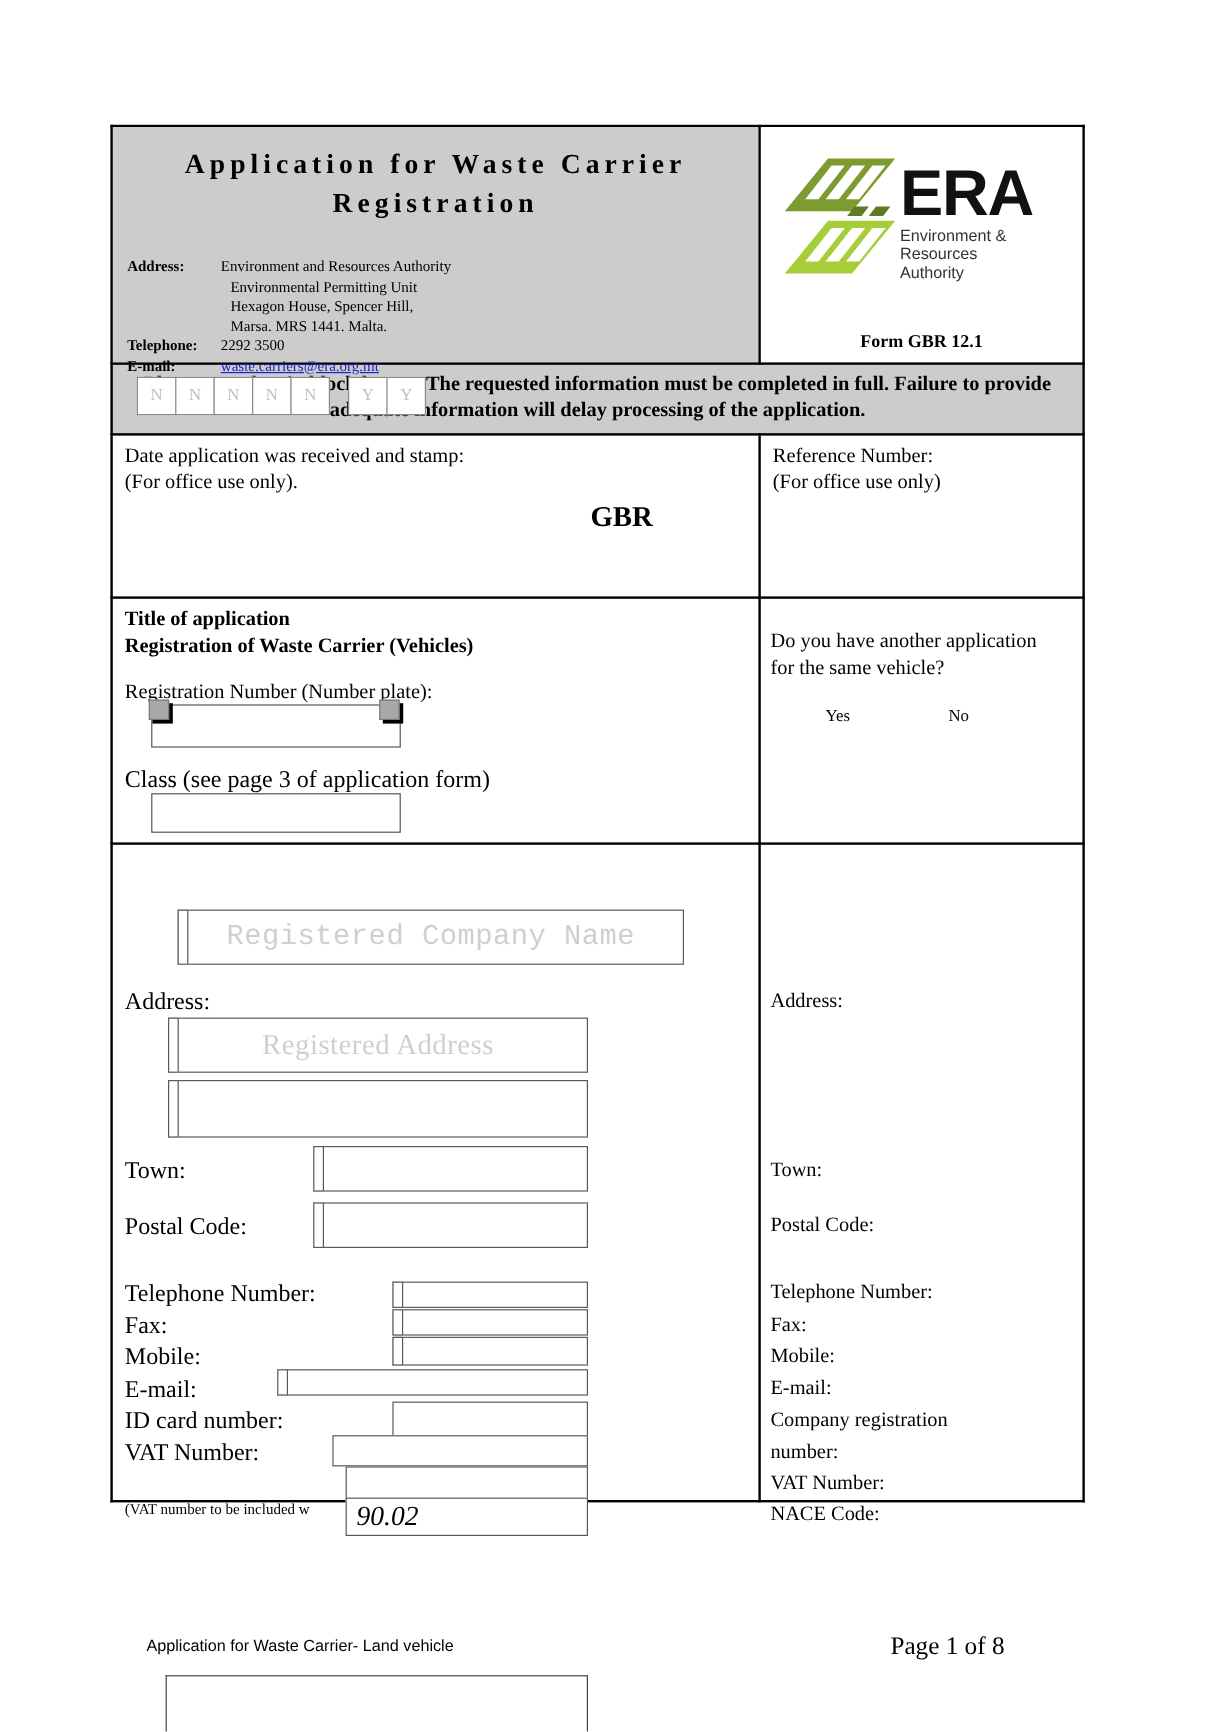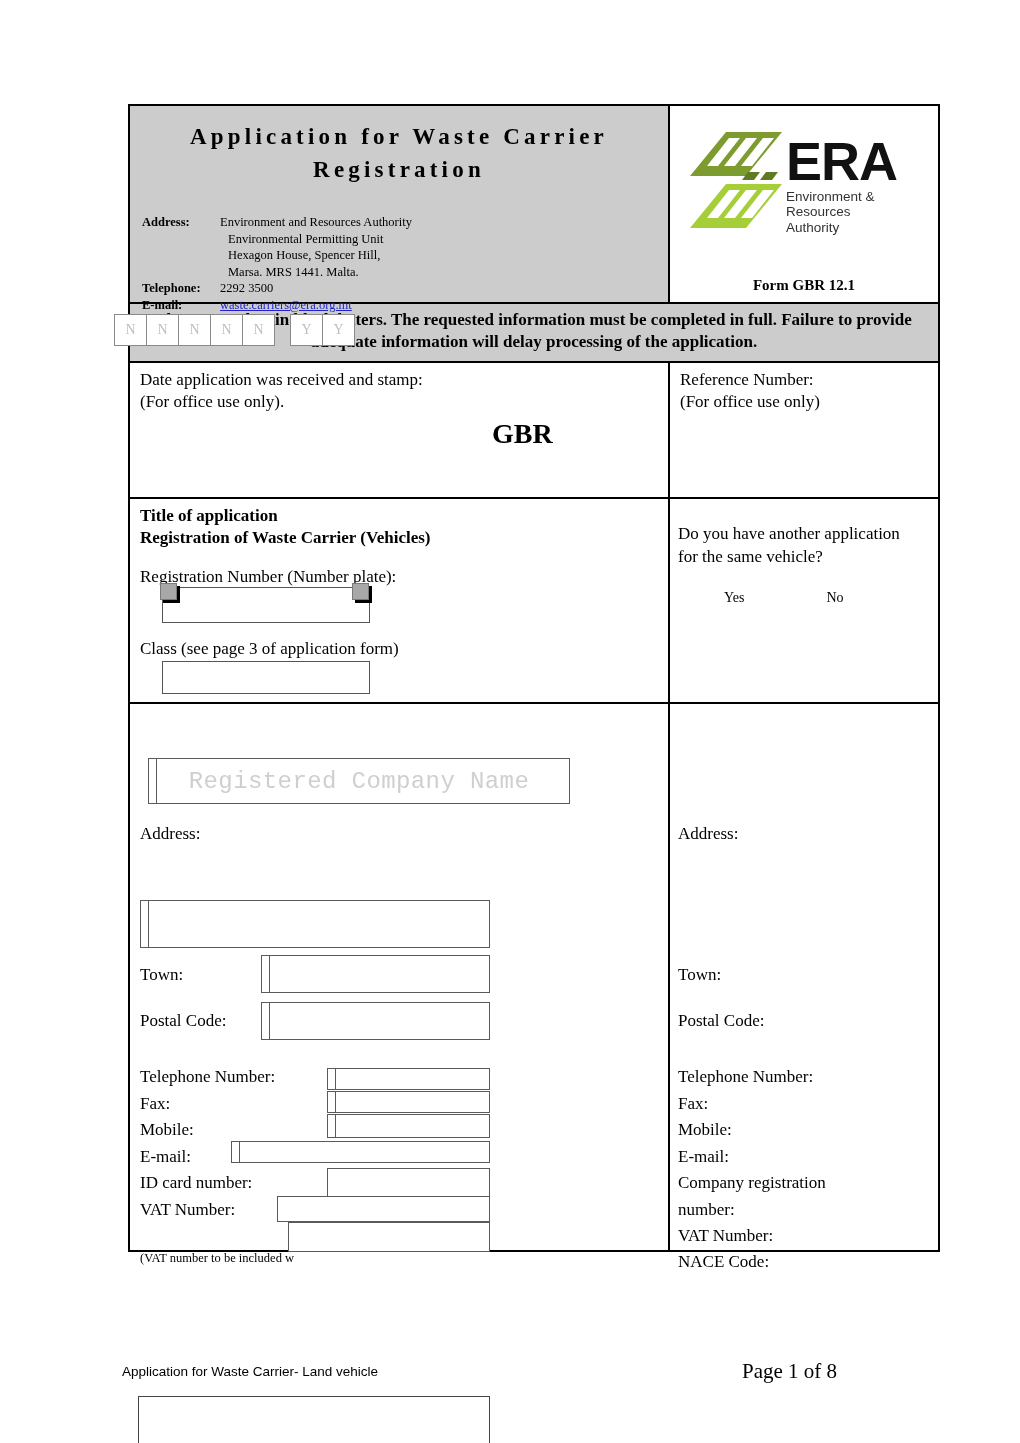--- a/index.html
+++ b/index.html
@@ -21,21 +21,20 @@
     width: 1020px; height: 1443px;
   }
 
   
   .form-table {
     position: absolute;
     left: 92px; top: 104px;
     width: 806px;
     border-collapse: collapse;
     table-layout: fixed;
-    margin-left: 36px;
   }
   .form-table td {
     border: 2px solid #000;
     vertical-align: top;
     padding: 0;
   }
 
   .gray { background: #cccccc; }
 
   
@@ -160,21 +159,21 @@
   
   .sec-hdr {
     font-weight: bold; font-size: 16px; line-height: 1.4;
     padding: 4px 8px 5px 8px;
   }
   .sec-left { width: 386px; }
 
   
   .body-left { width: 386px; height: 546px; position: relative; }
   .body-right { position: relative; }
-  .lbl { font-size: 17px; position: absolute; left: 10px; white-space: nowrap; }
+  .lbl { font-size: 20px; position: absolute; left: 10px; white-space: nowrap; }
   .lbl-r { font-size: 17px; position: absolute; left: 8px; white-space: nowrap; }
   .note-sm { font-size: 12.5px; position: absolute; left: 10px; white-space: nowrap; }
 
   
   .fbox {
     position: absolute;
     background: #fff;
     border: 1px solid #5a5a5a;
     box-sizing: border-box;
     height: 36px;
@@ -360,27 +359,31 @@
     <div class="nbox dark">N</div>
     <div class="nbox dark">N</div>
     <div class="nbox dark">N</div>
     <div class="nbox">N</div>
     <div class="ybox-group">
       <div class="nbox">Y</div>
       <div class="nbox">Y</div>
     </div>
   </div>
 
-  <div style="position:absolute;left:492px;top:418px;font-size:28px;font-weight:bold;">GBR</div>
+  <div style="position:absolute;left:492px;top:418px;font-size:24px;font-weight:bold;">GBR</div>
 
   <div class="fbox" style="left:148px;top:758px;width:422px;height:46px;font-family:Liberation Mono, monospace;">
     <div class="tab" style="height:46px;"></div>
     <div class="ph">Registered Company Name</div>
   </div>
 
+  <div class="fbox" style="left:140px;top:848px;width:350px;height:46px;">
+    <div class="tab" style="height:46px;"></div>
+    <div class="ph">Registered Address</div>
+  </div>
 
   <div class="fbox" style="left:140px;top:900px;width:350px;height:48px;">
     <div class="tab" style="height:48px;"></div>
   </div>
 
   <div class="fbox" style="left:261px;top:955px;width:229px;height:38px;">
     <div class="tab" style="height:38px;"></div>
   </div>
 
   <div class="fbox" style="left:261px;top:1002px;width:229px;height:38px;">
@@ -402,18 +405,21 @@
   <div class="fbox" style="left:231px;top:1141px;width:259px;height:22px;">
     <div class="tab" style="height:22px;"></div>
   </div>
 
   <div class="fbox" style="left:327px;top:1168px;width:163px;height:30px;"></div>
 
   <div class="fbox" style="left:277px;top:1196px;width:213px;height:26px;"></div>
 
   <div class="fbox" style="left:288px;top:1222px;width:202px;height:30px;"></div>
 
+  <div class="fbox" style="left:288px;top:1248px;width:202px;height:32px;">
+    <div class="val-it">90.02</div>
+  </div>
 
   <div class="footer-left">Application for Waste Carrier- Land vehicle</div>
   <div class="footer-right">Page 1 of 8</div>
   <div class="tail-box"></div>
 
 </div>
 
 </body></html>

